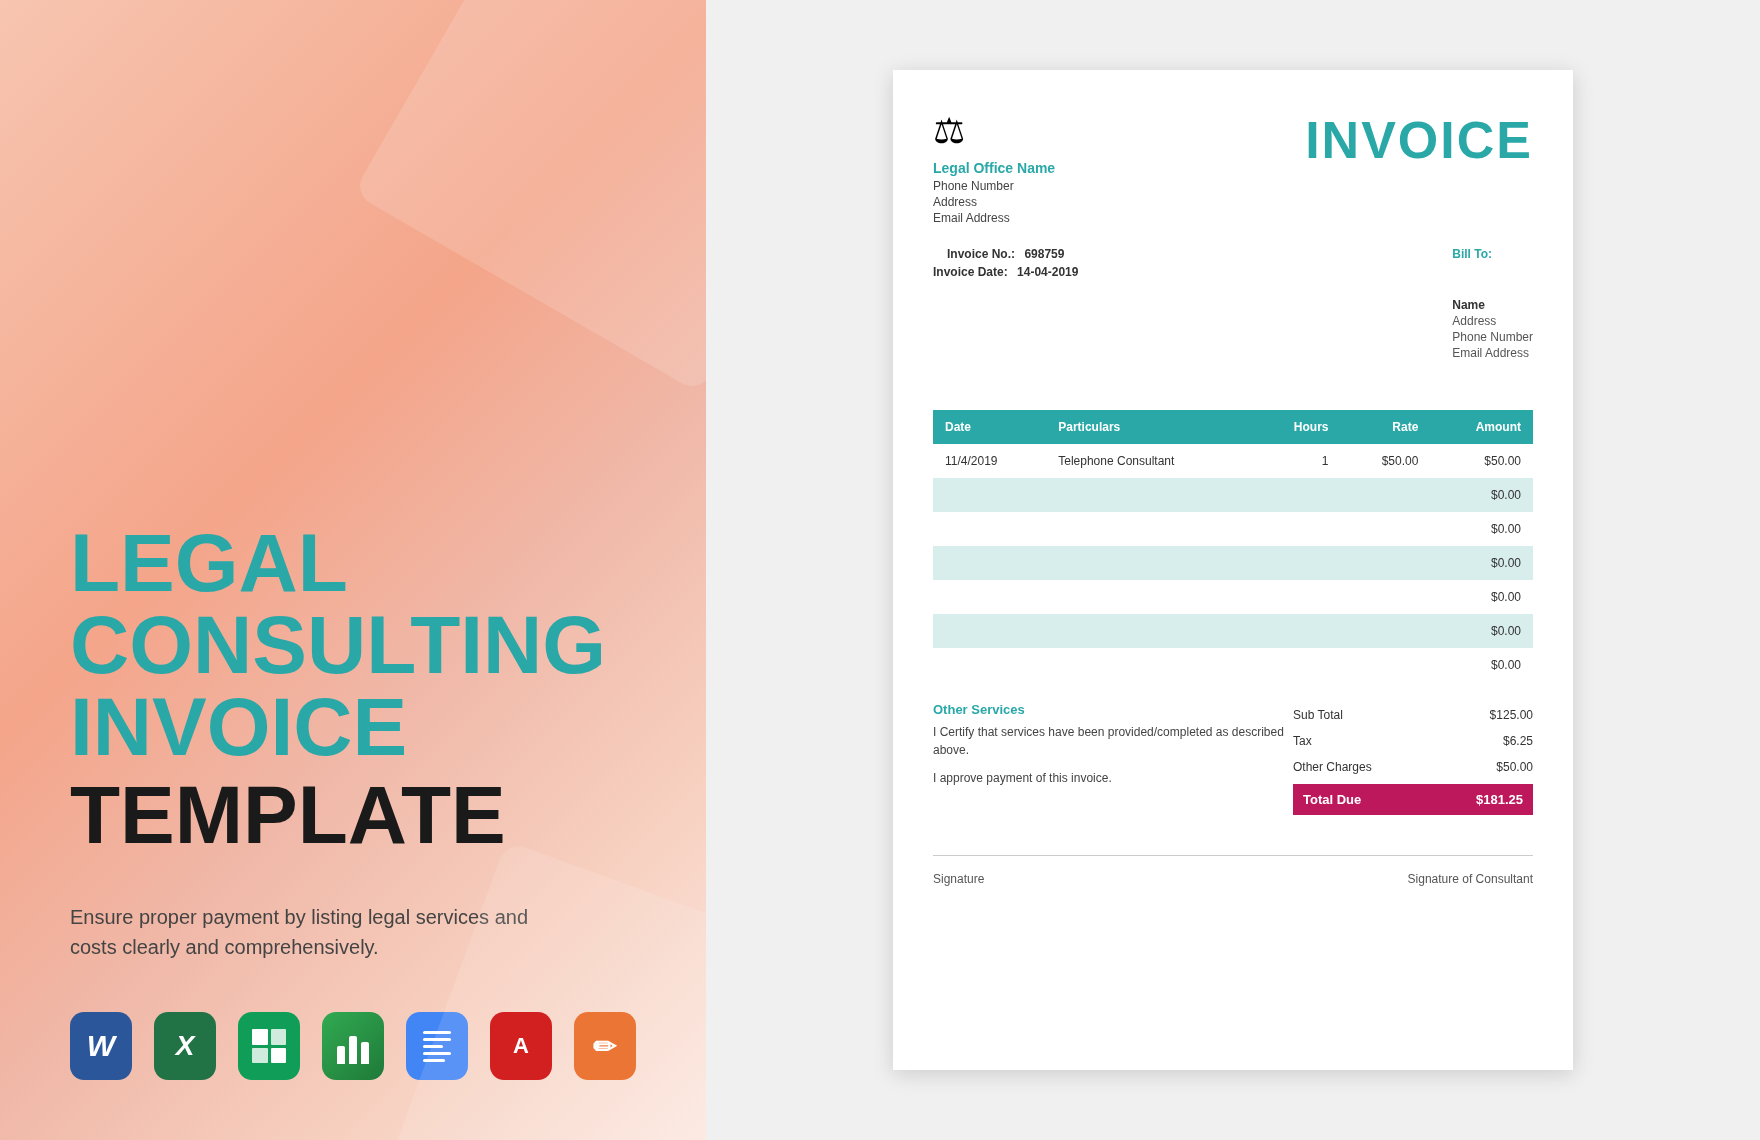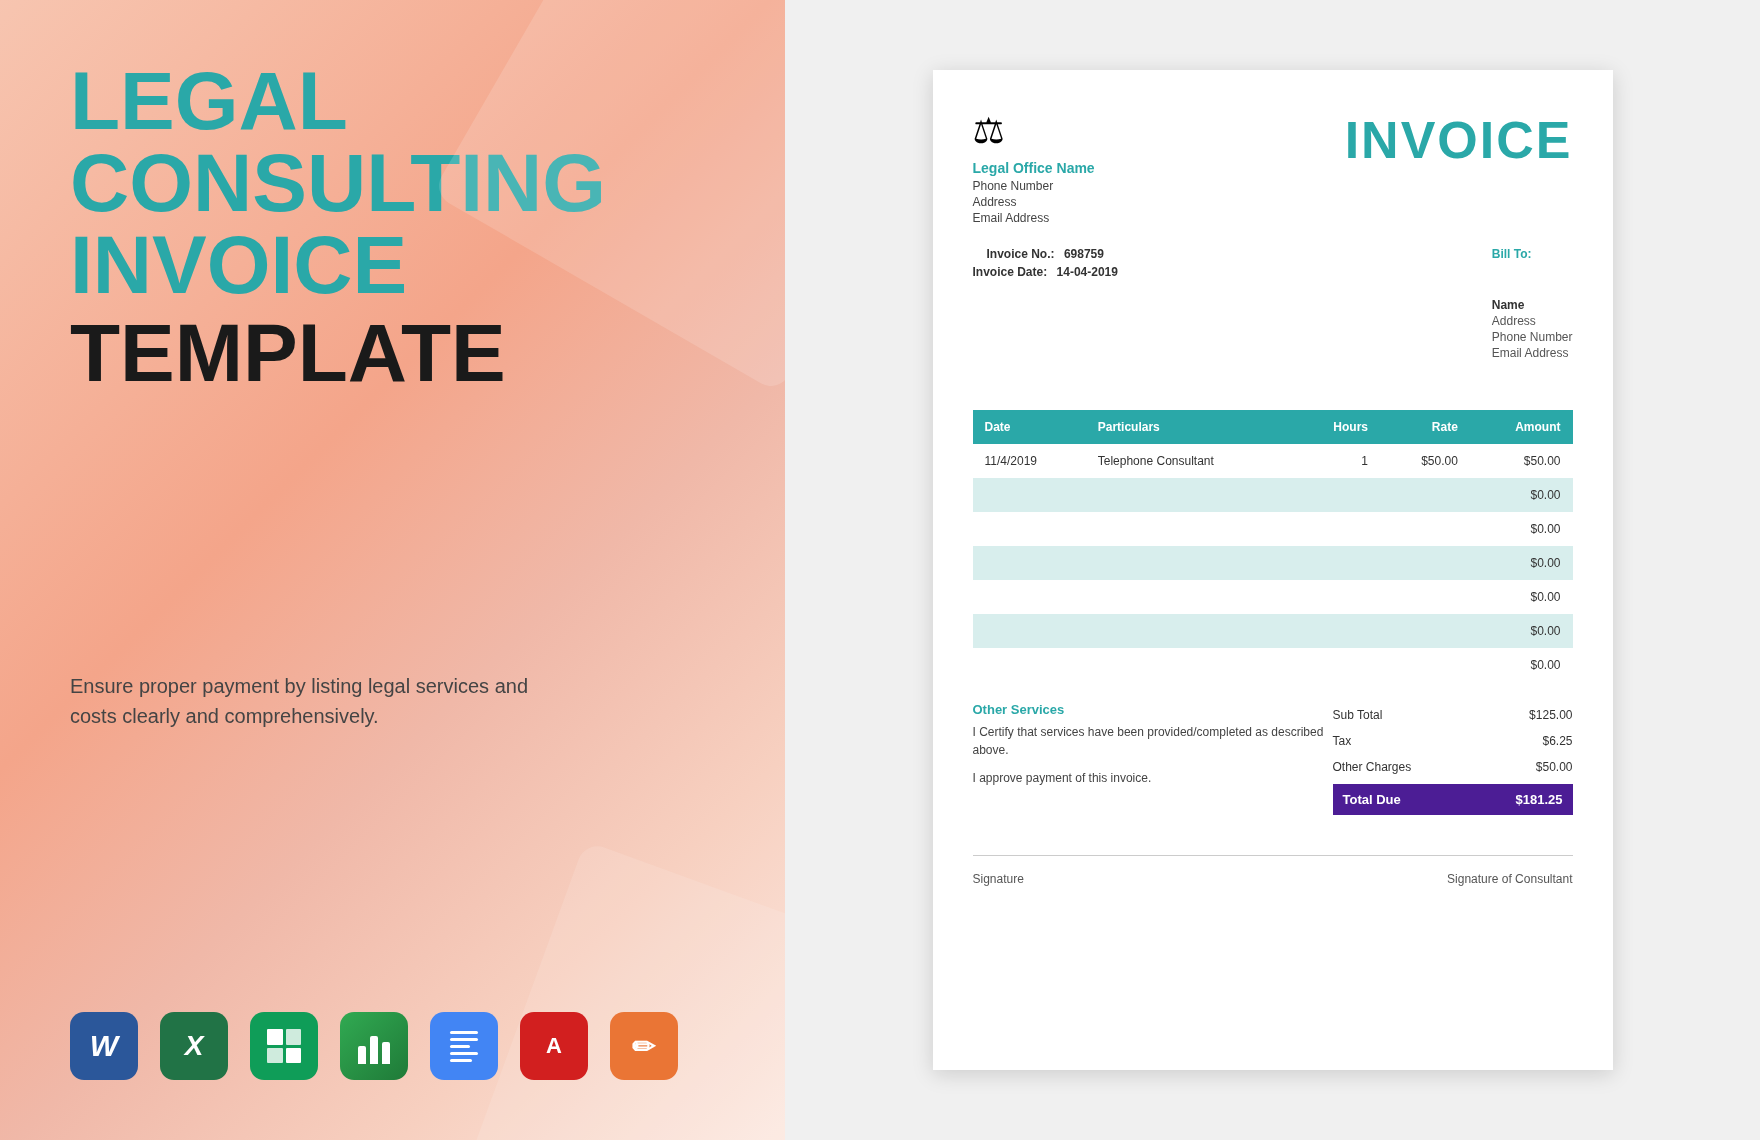--- a/index.html
+++ b/index.html
@@ -6,27 +6,27 @@
     body {
       width: 1760px;
       height: 1140px;
       overflow: hidden;
       font-family: Arial, sans-serif;
       display: flex;
     }
 
     
     .left-panel {
-      width: 785px;
+      width: 706px;
       height: 1140px;
       background: linear-gradient(135deg, #f7c5b0 0%, #f4a58a 40%, #f0b8a8 60%, #f7d0c0 80%, #fce8e0 100%);
       position: relative;
       display: flex;
       flex-direction: column;
-      justify-content: space-between;
+      justify-content: flex-end;
       padding: 60px 70px;
       overflow: hidden;
     }
 
     .left-panel::before {
       content: '';
       position: absolute;
       top: -80px;
       right: -120px;
       width: 400px;
@@ -284,21 +284,21 @@
       justify-content: space-between;
       padding: 6px 0;
       color: #333;
     }
 
     .totals-row .label {
       padding-right: 20px;
     }
 
     .total-due-row {
-      background: #4c1d95;
+      background: #be185d;
       color: white;
       padding: 8px 10px;
       display: flex;
       justify-content: space-between;
       font-weight: bold;
       font-size: 13px;
       margin-top: 4px;
     }
 
     .signature-section {

